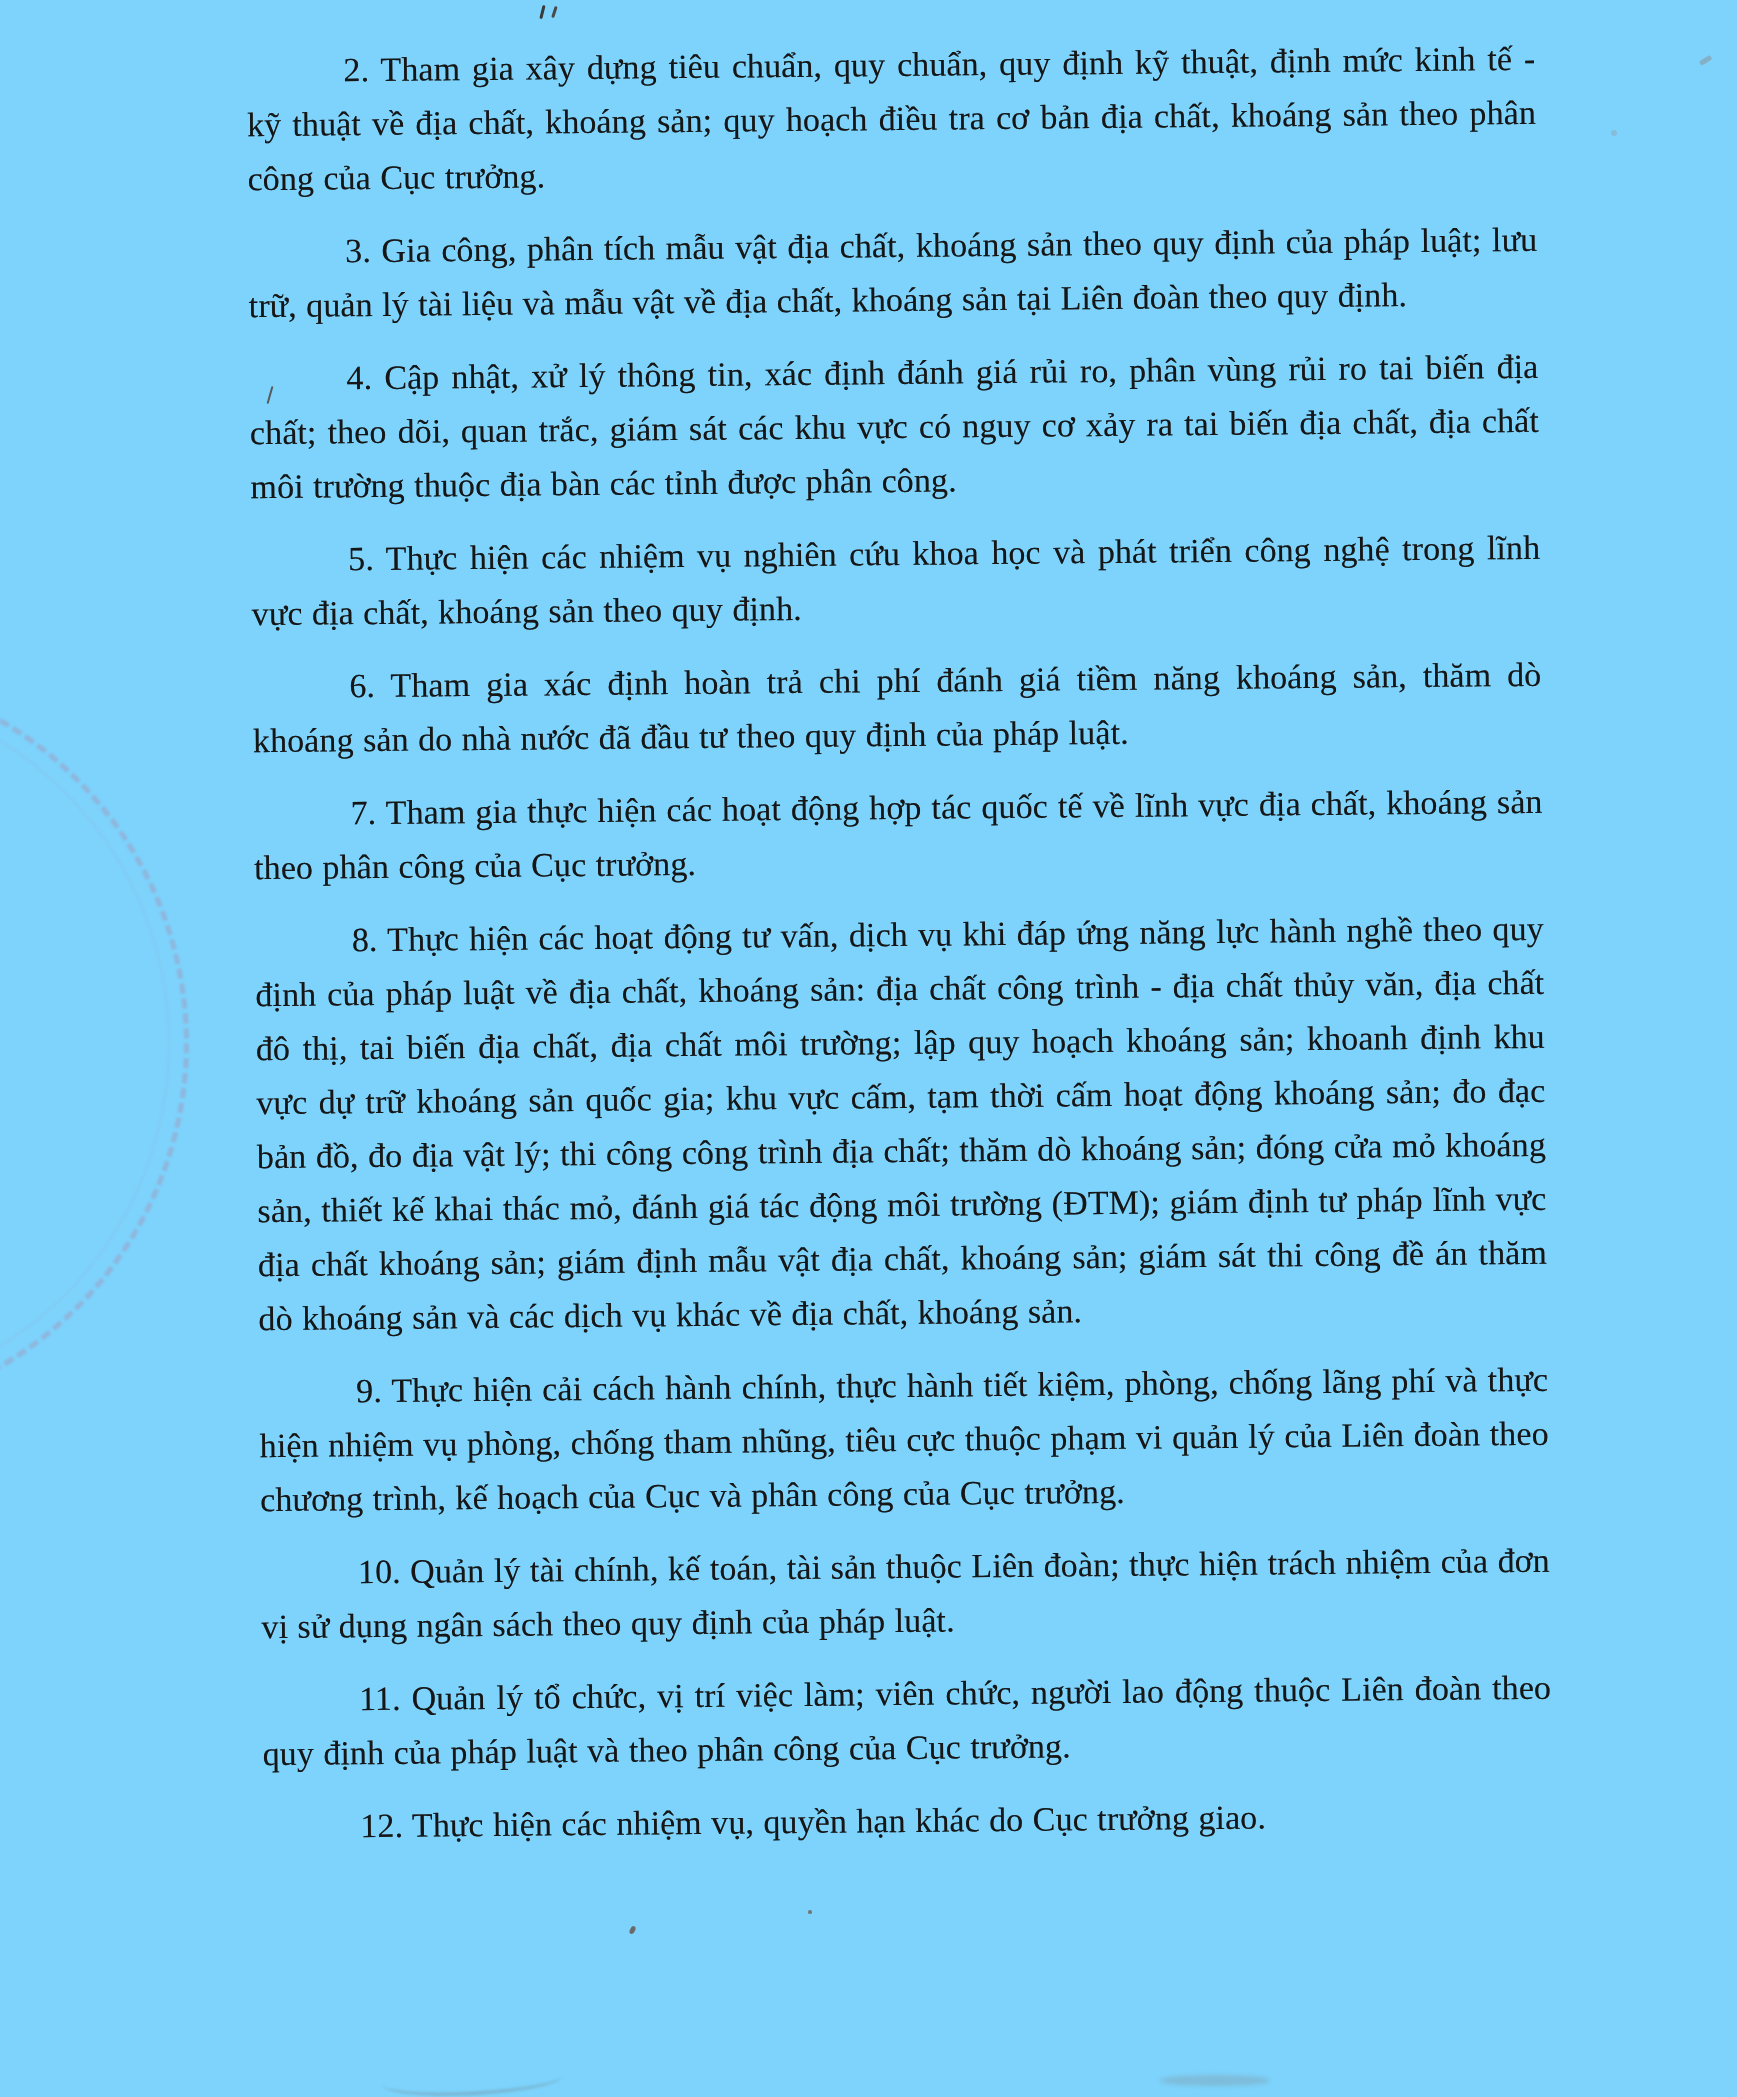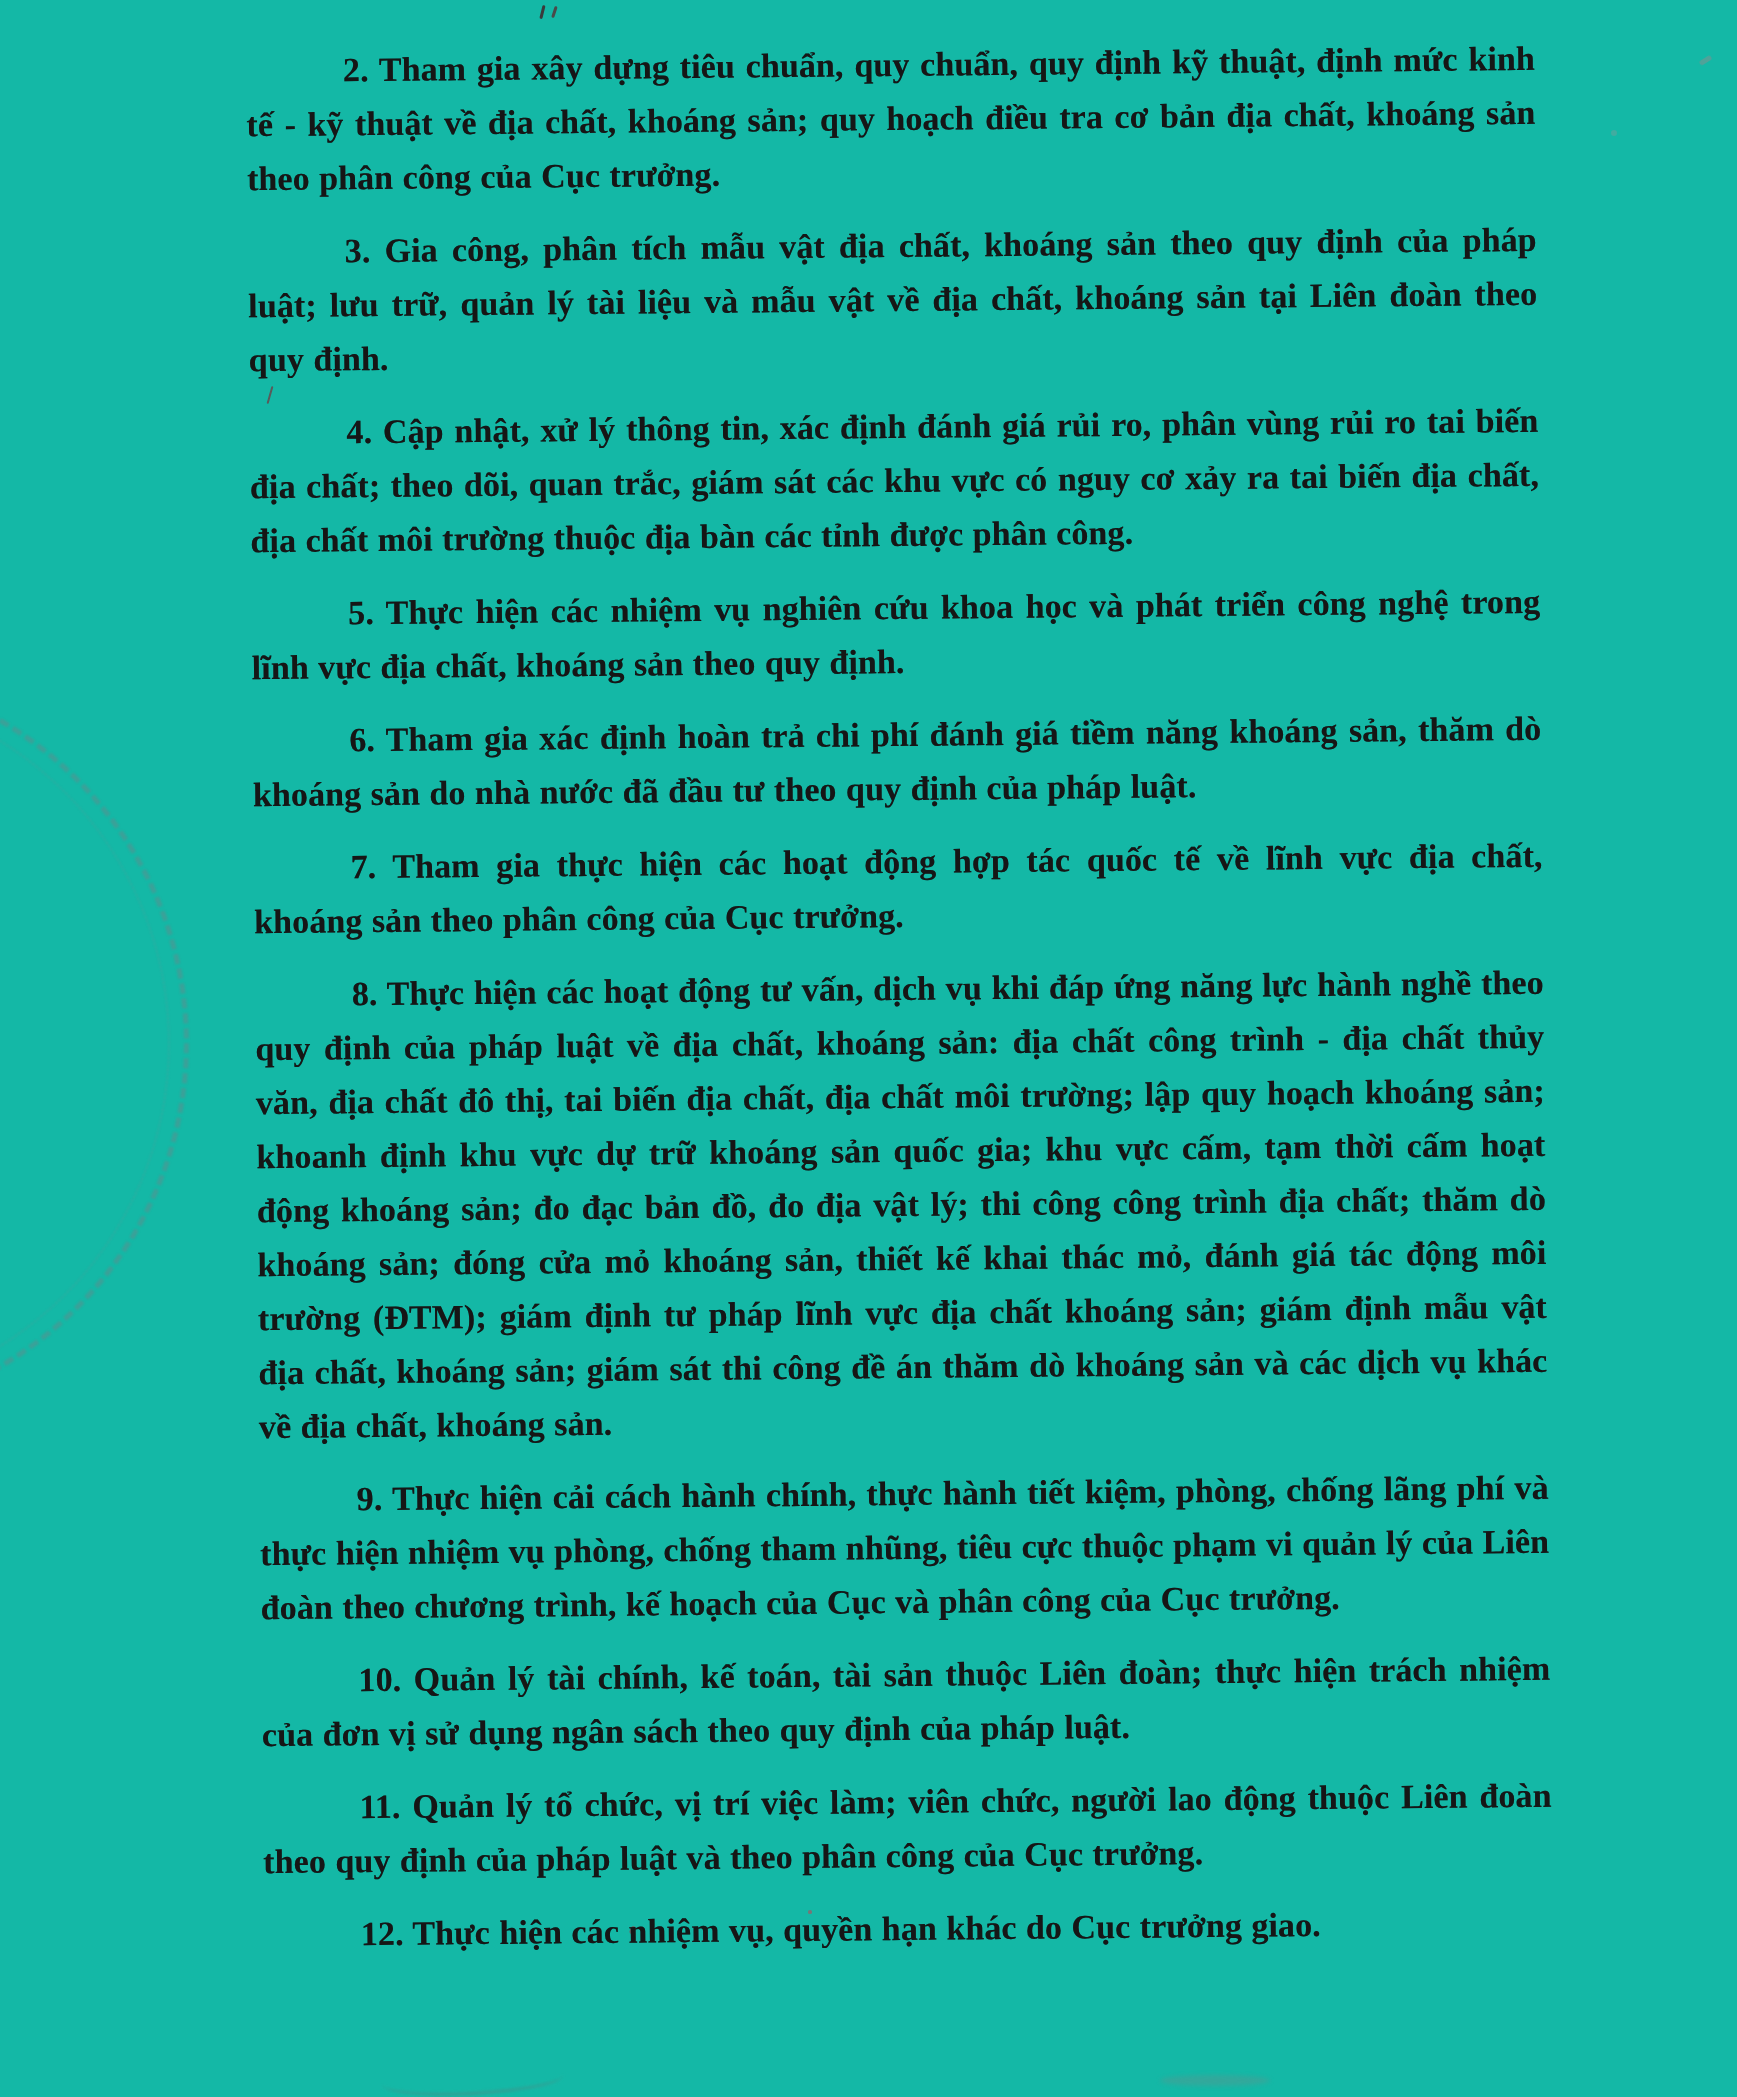--- a/index.html
+++ b/index.html
@@ -7,22 +7,21 @@
     padding: 0;
     width: 1738px;
     height: 2097px;
     background: #ffffff;
     overflow: hidden;
     font-family: "Liberation Serif", "DejaVu Serif", serif;
   }
   .page {
     position: absolute;
     inset: 0;
-    background: #14b8a6;
-    font-weight: bold;
+    background: #7dd3fc;
   }
   
   .content {
     position: absolute;
     left: 255px;
     top: 38px;
     width: 1289px;
     transform: rotate(-0.55deg);
     transform-origin: 50% 50%;
   }

